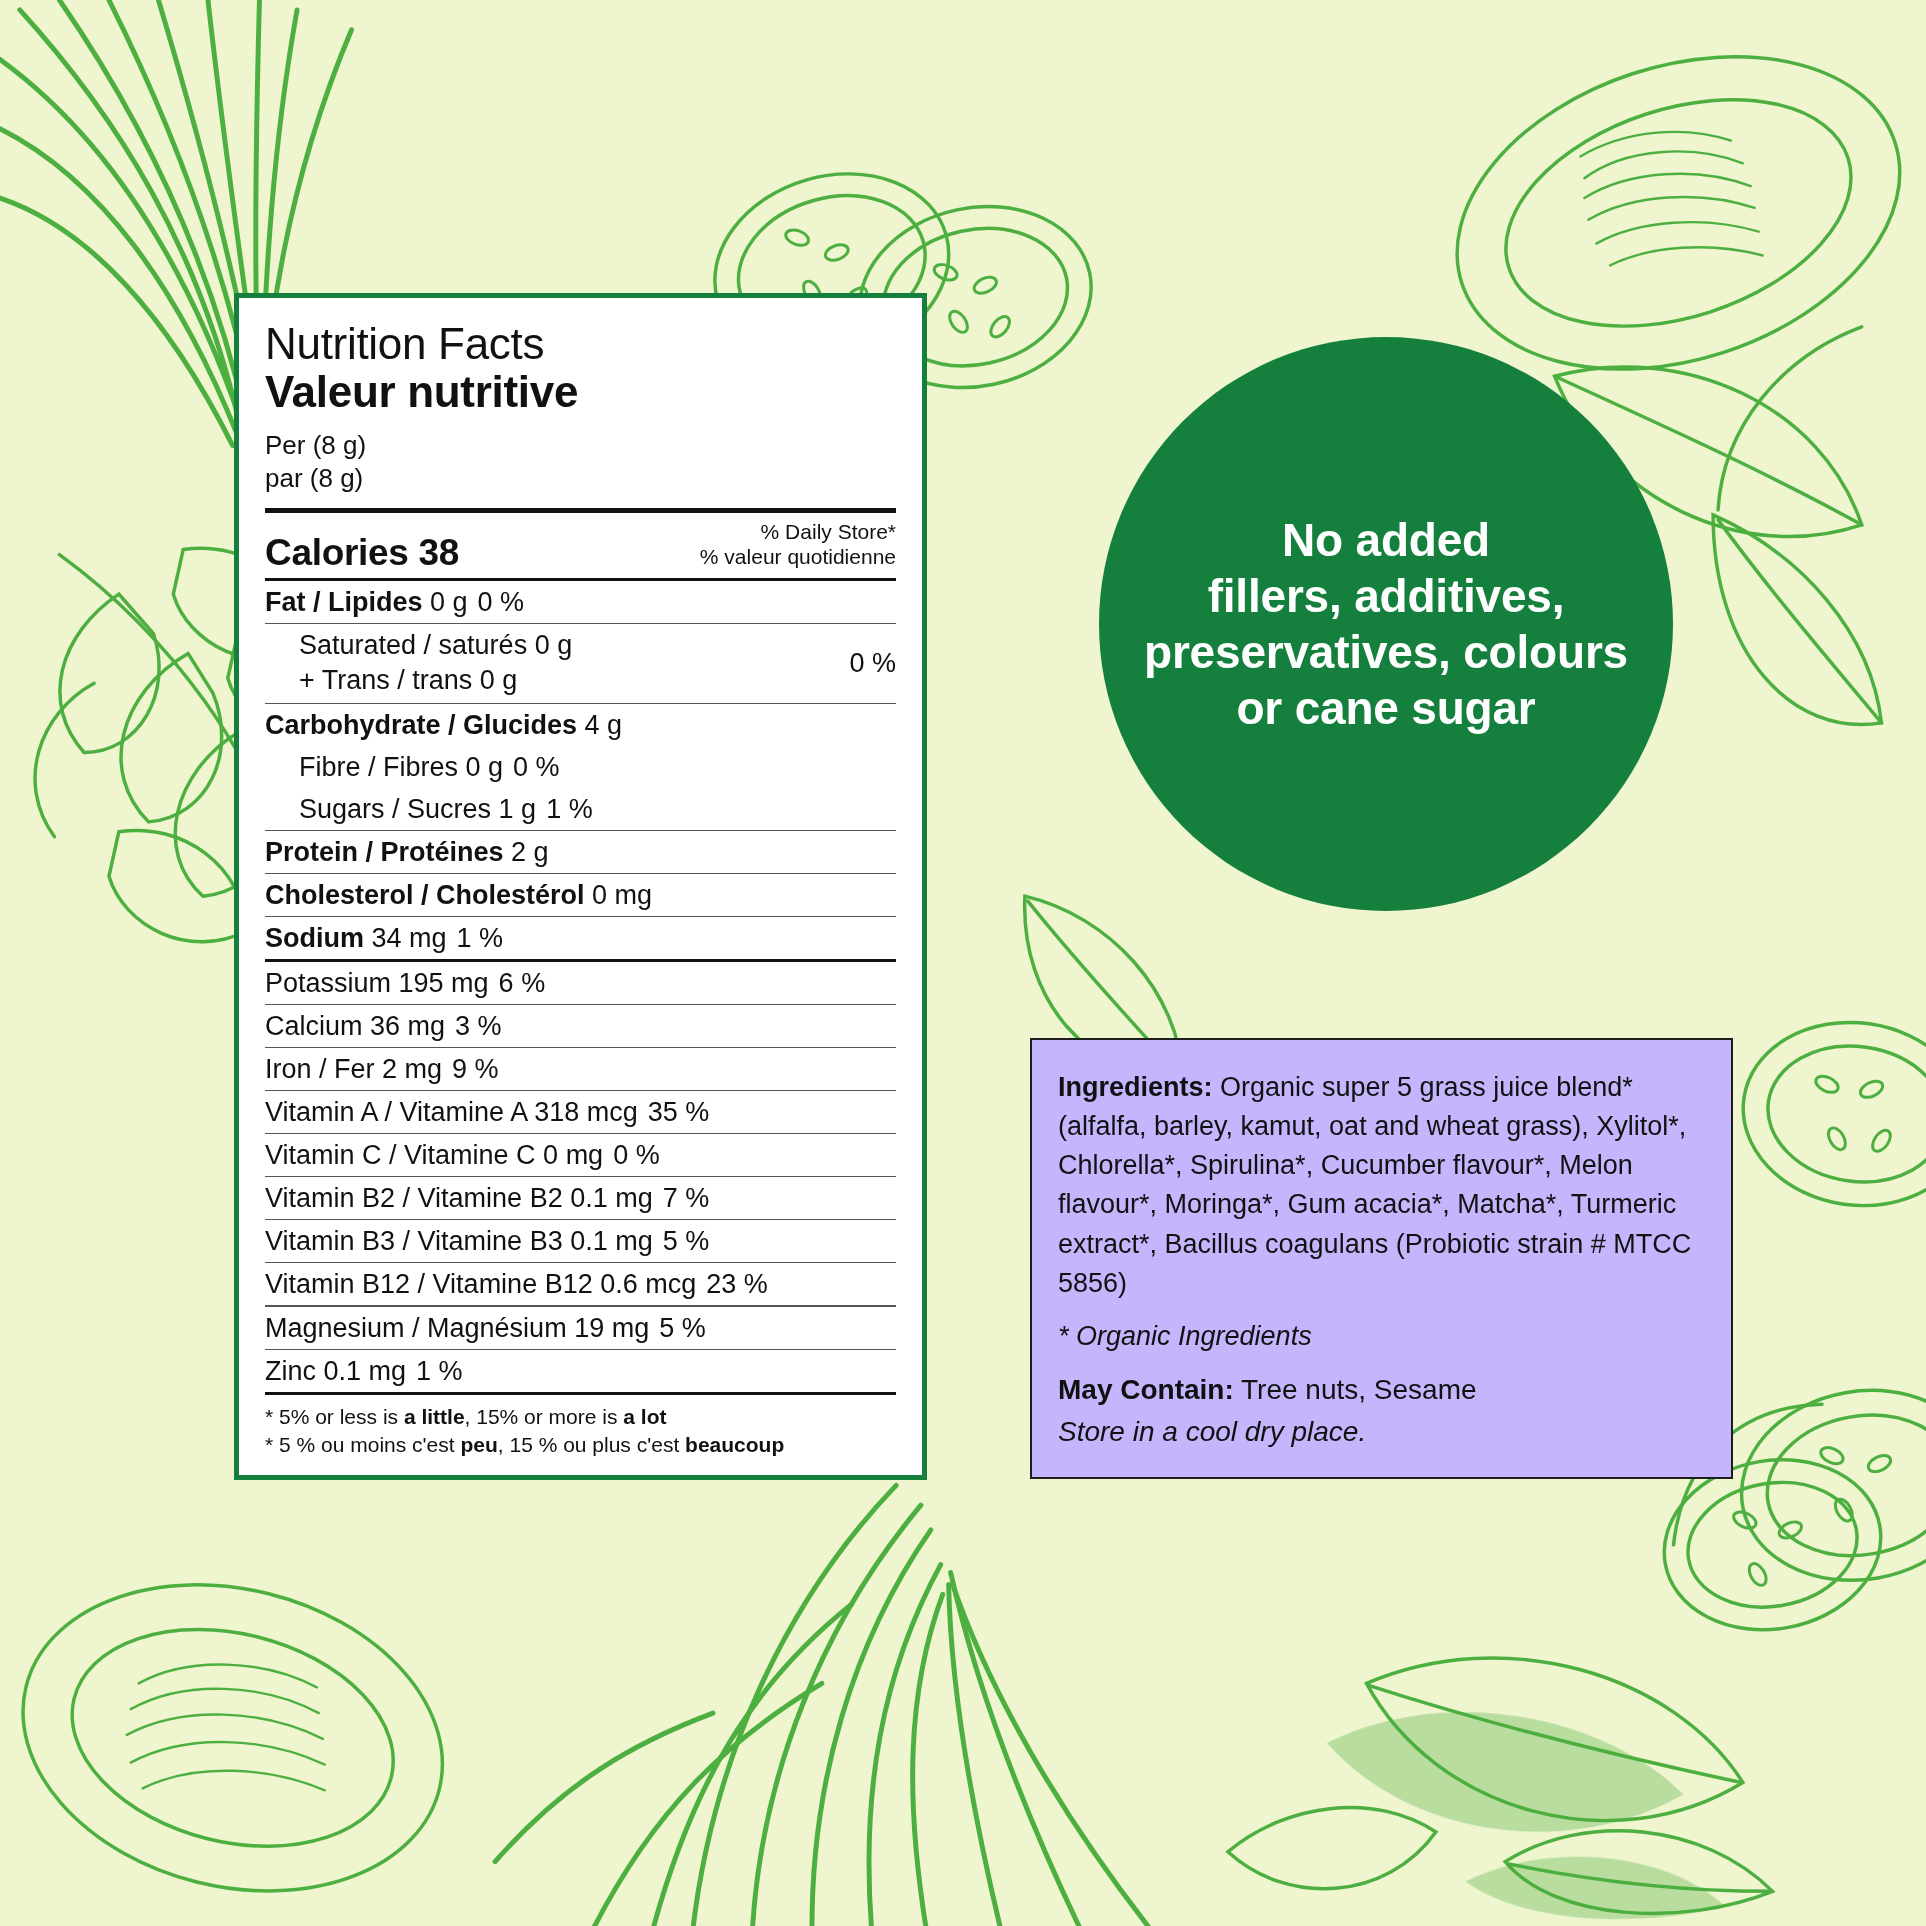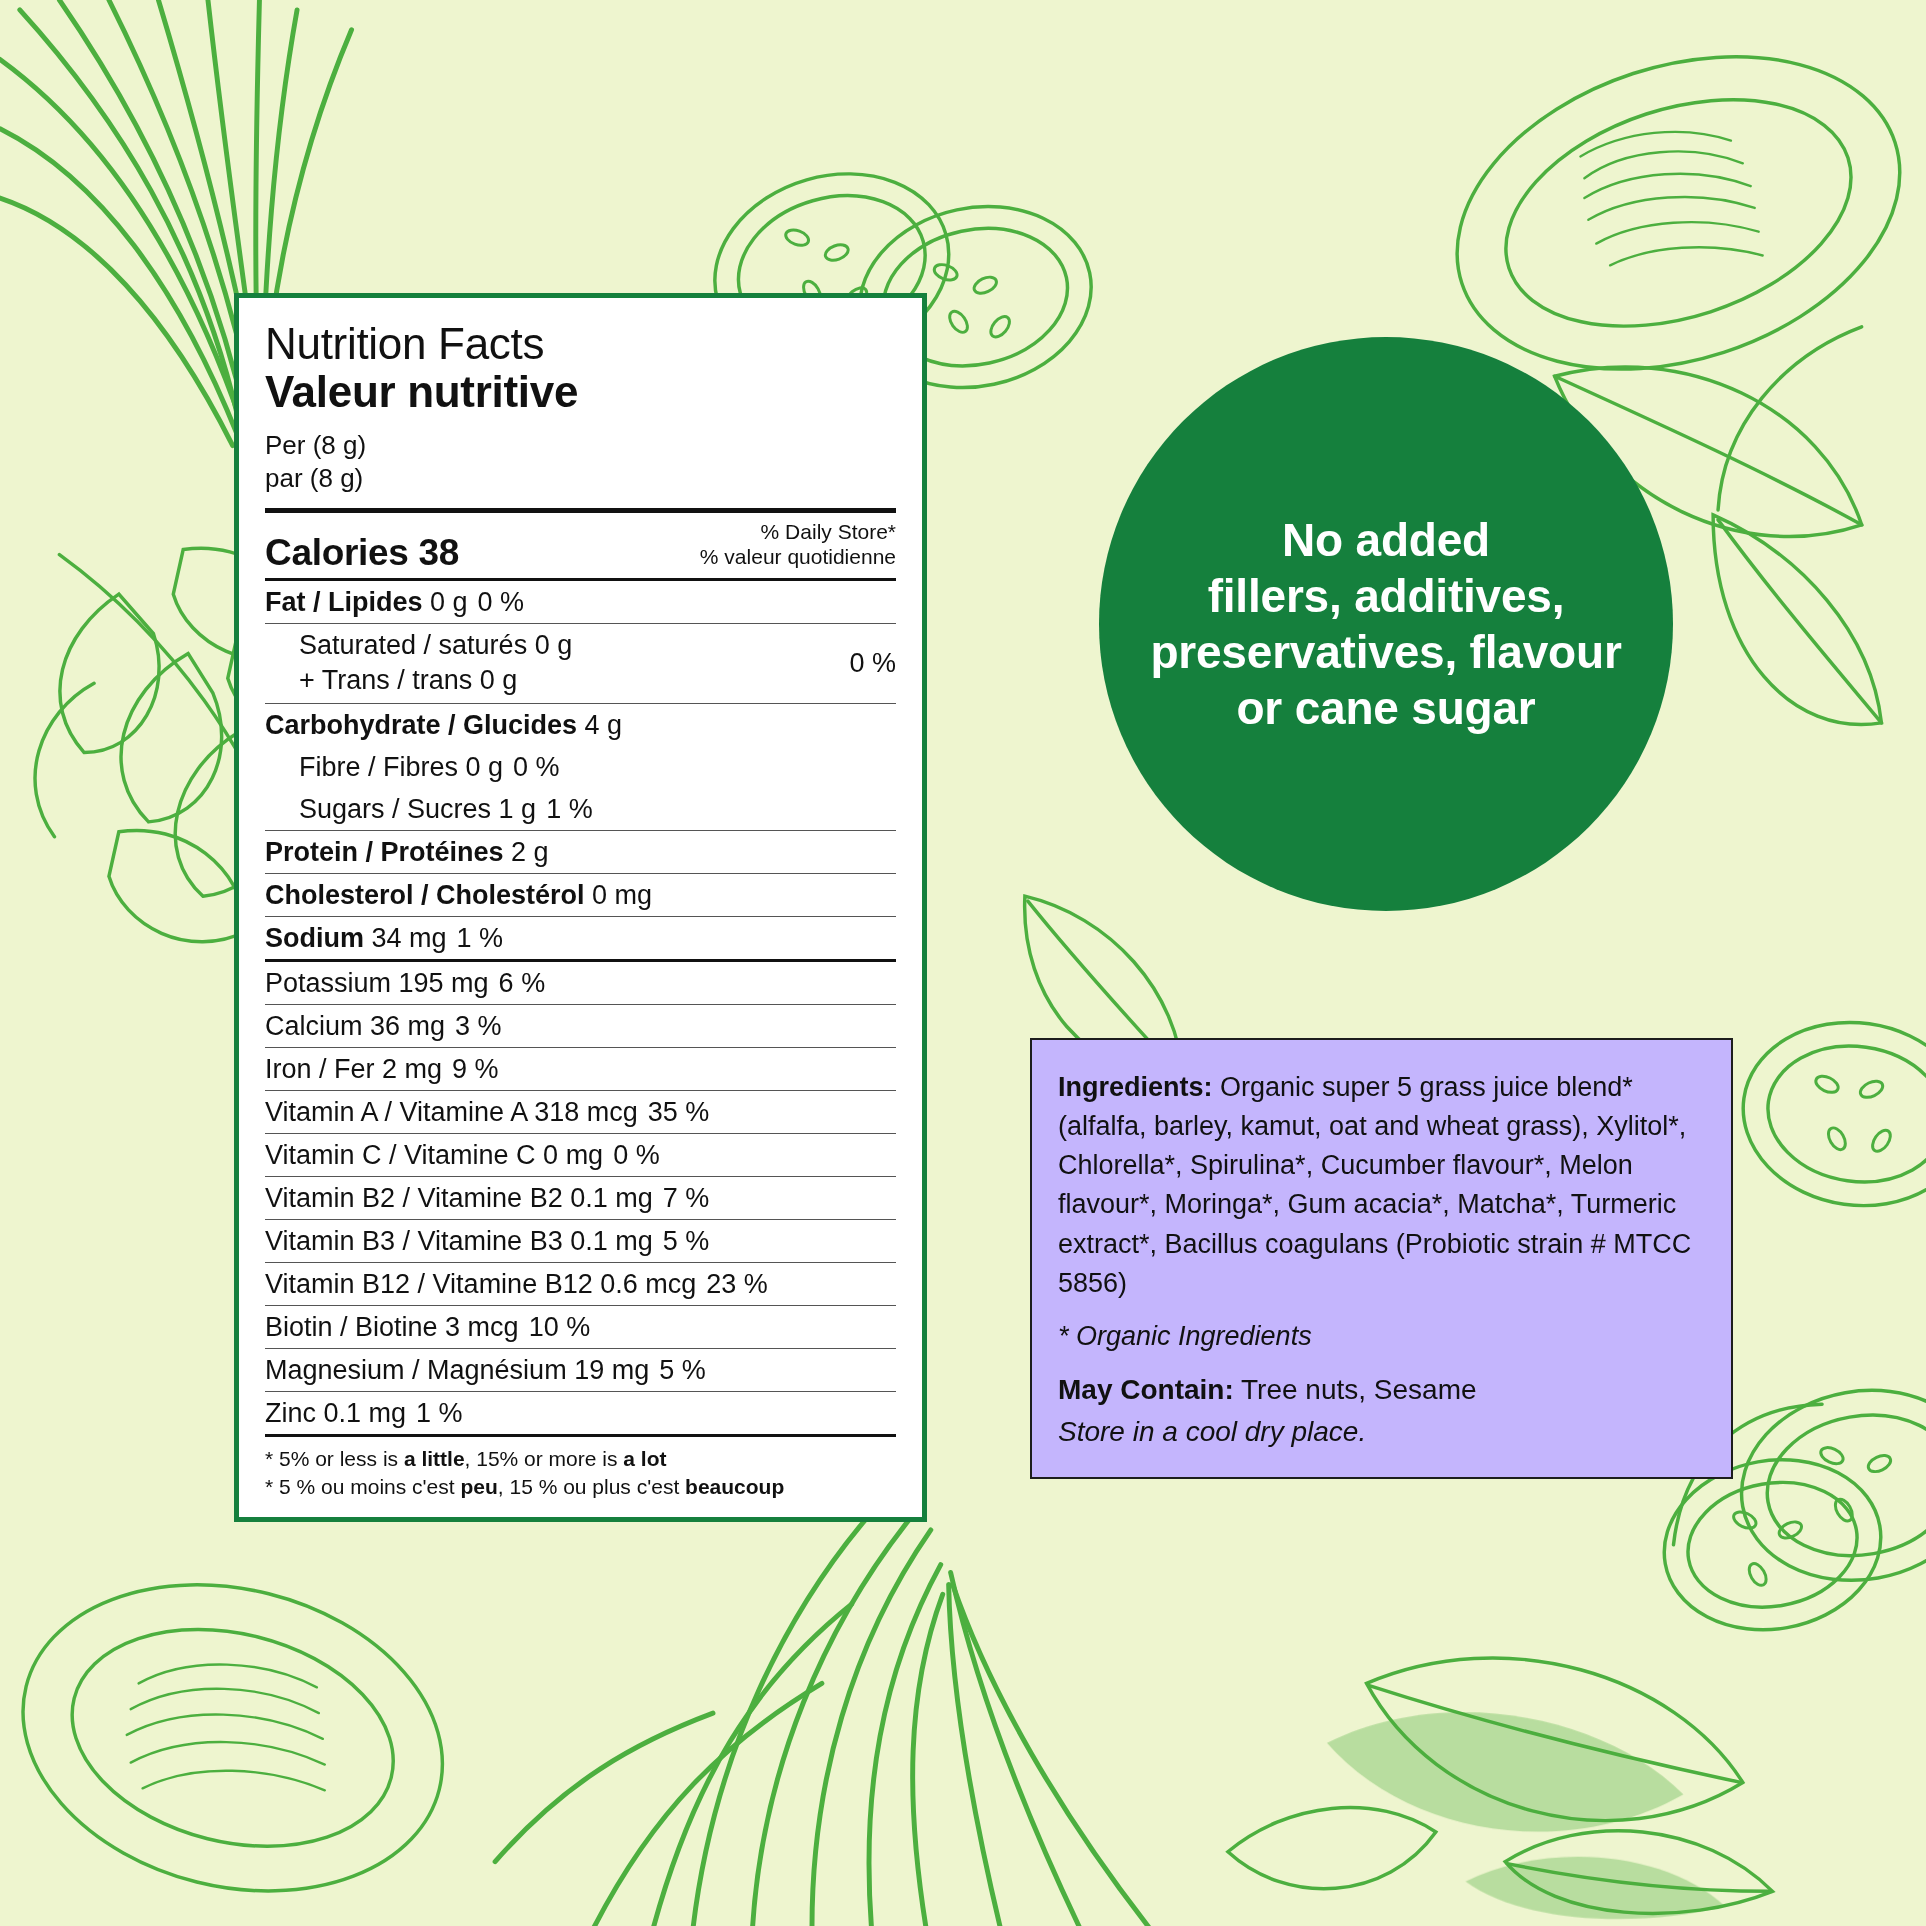--- a/index.html
+++ b/index.html
@@ -326,24 +326,20 @@
   <div class="row">
       <span class="lbl">Vitamin B3 / Vitamine B3 0.1 mg</span>
       <span class="val">5 %</span>
     </div>
   <div class="rule-hair"></div>
   <div class="row">
       <span class="lbl">Vitamin B12 / Vitamine B12 0.6 mcg</span>
       <span class="val">23 %</span>
     </div>
   <div class="rule-hair"></div>
-  <div class="row">
-      <span class="lbl">Biotin / Biotine 3 mcg</span>
-      <span class="val">10 %</span>
-    </div>
   <div class="rule-hair"></div>
   <div class="row">
       <span class="lbl">Magnesium / Magnésium 19 mg</span>
       <span class="val">5 %</span>
     </div>
   <div class="rule-hair"></div>
   <div class="row">
       <span class="lbl">Zinc 0.1 mg</span>
       <span class="val">1 %</span>
     </div>
@@ -355,21 +351,21 @@
   </div>
   <div class="footnote" style="padding-top:0">
     <span>* 5 % ou moins c'est </span><span class="b">peu</span><span>, 15 % ou plus c'est </span><span class="b">beaucoup</span>
   </div>
 </div>
 
 <div class="badge">
   <div class="badge-text">
     <div>No added</div>
     <div>fillers, additives,</div>
-    <div>preservatives, flavour</div>
+    <div>preservatives, colours</div>
     <div>or cane sugar</div>
   </div>
 </div>
 
 <div class="ing-box">
   <p class="ing-p">
     <b>Ingredients:</b><span> Organic super 5 grass juice blend* (alfalfa, barley, kamut, oat and wheat grass), Xylitol*, Chlorella*, Spirulina*, Cucumber flavour*, Melon flavour*, Moringa*, Gum acacia*, Matcha*, Turmeric extract*, Bacillus coagulans (Probiotic strain # MTCC 5856)</span>
   </p>
   <p class="ing-p ing-it">* Organic Ingredients</p>
   <p class="ing-may">

